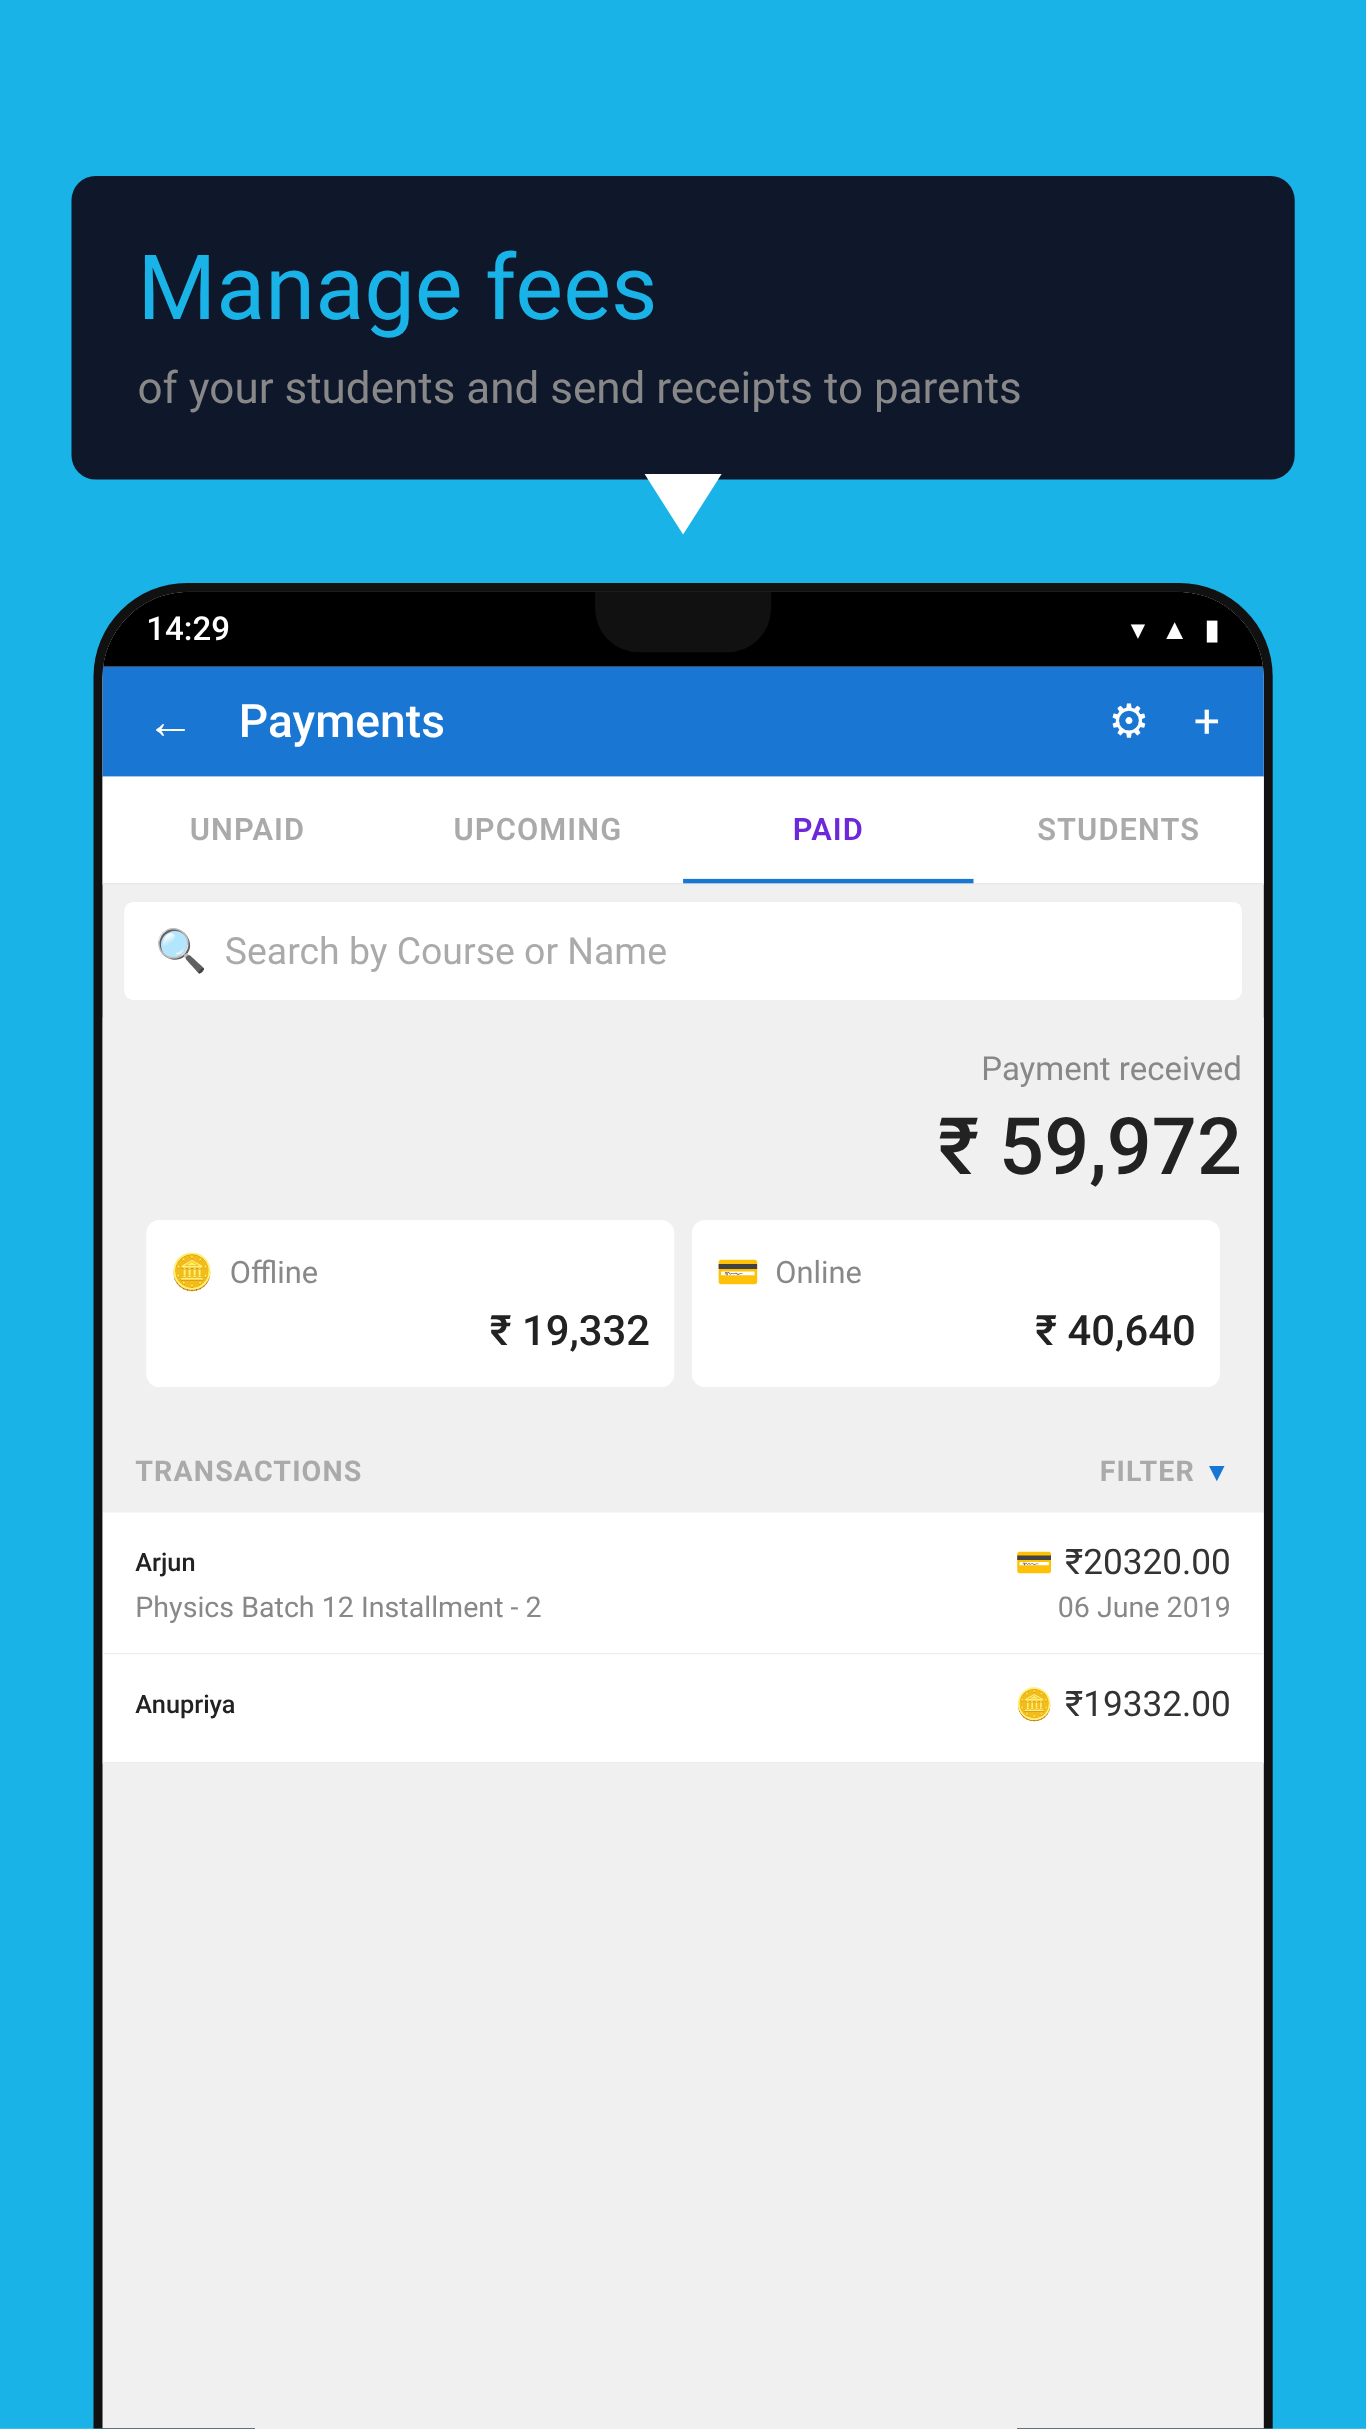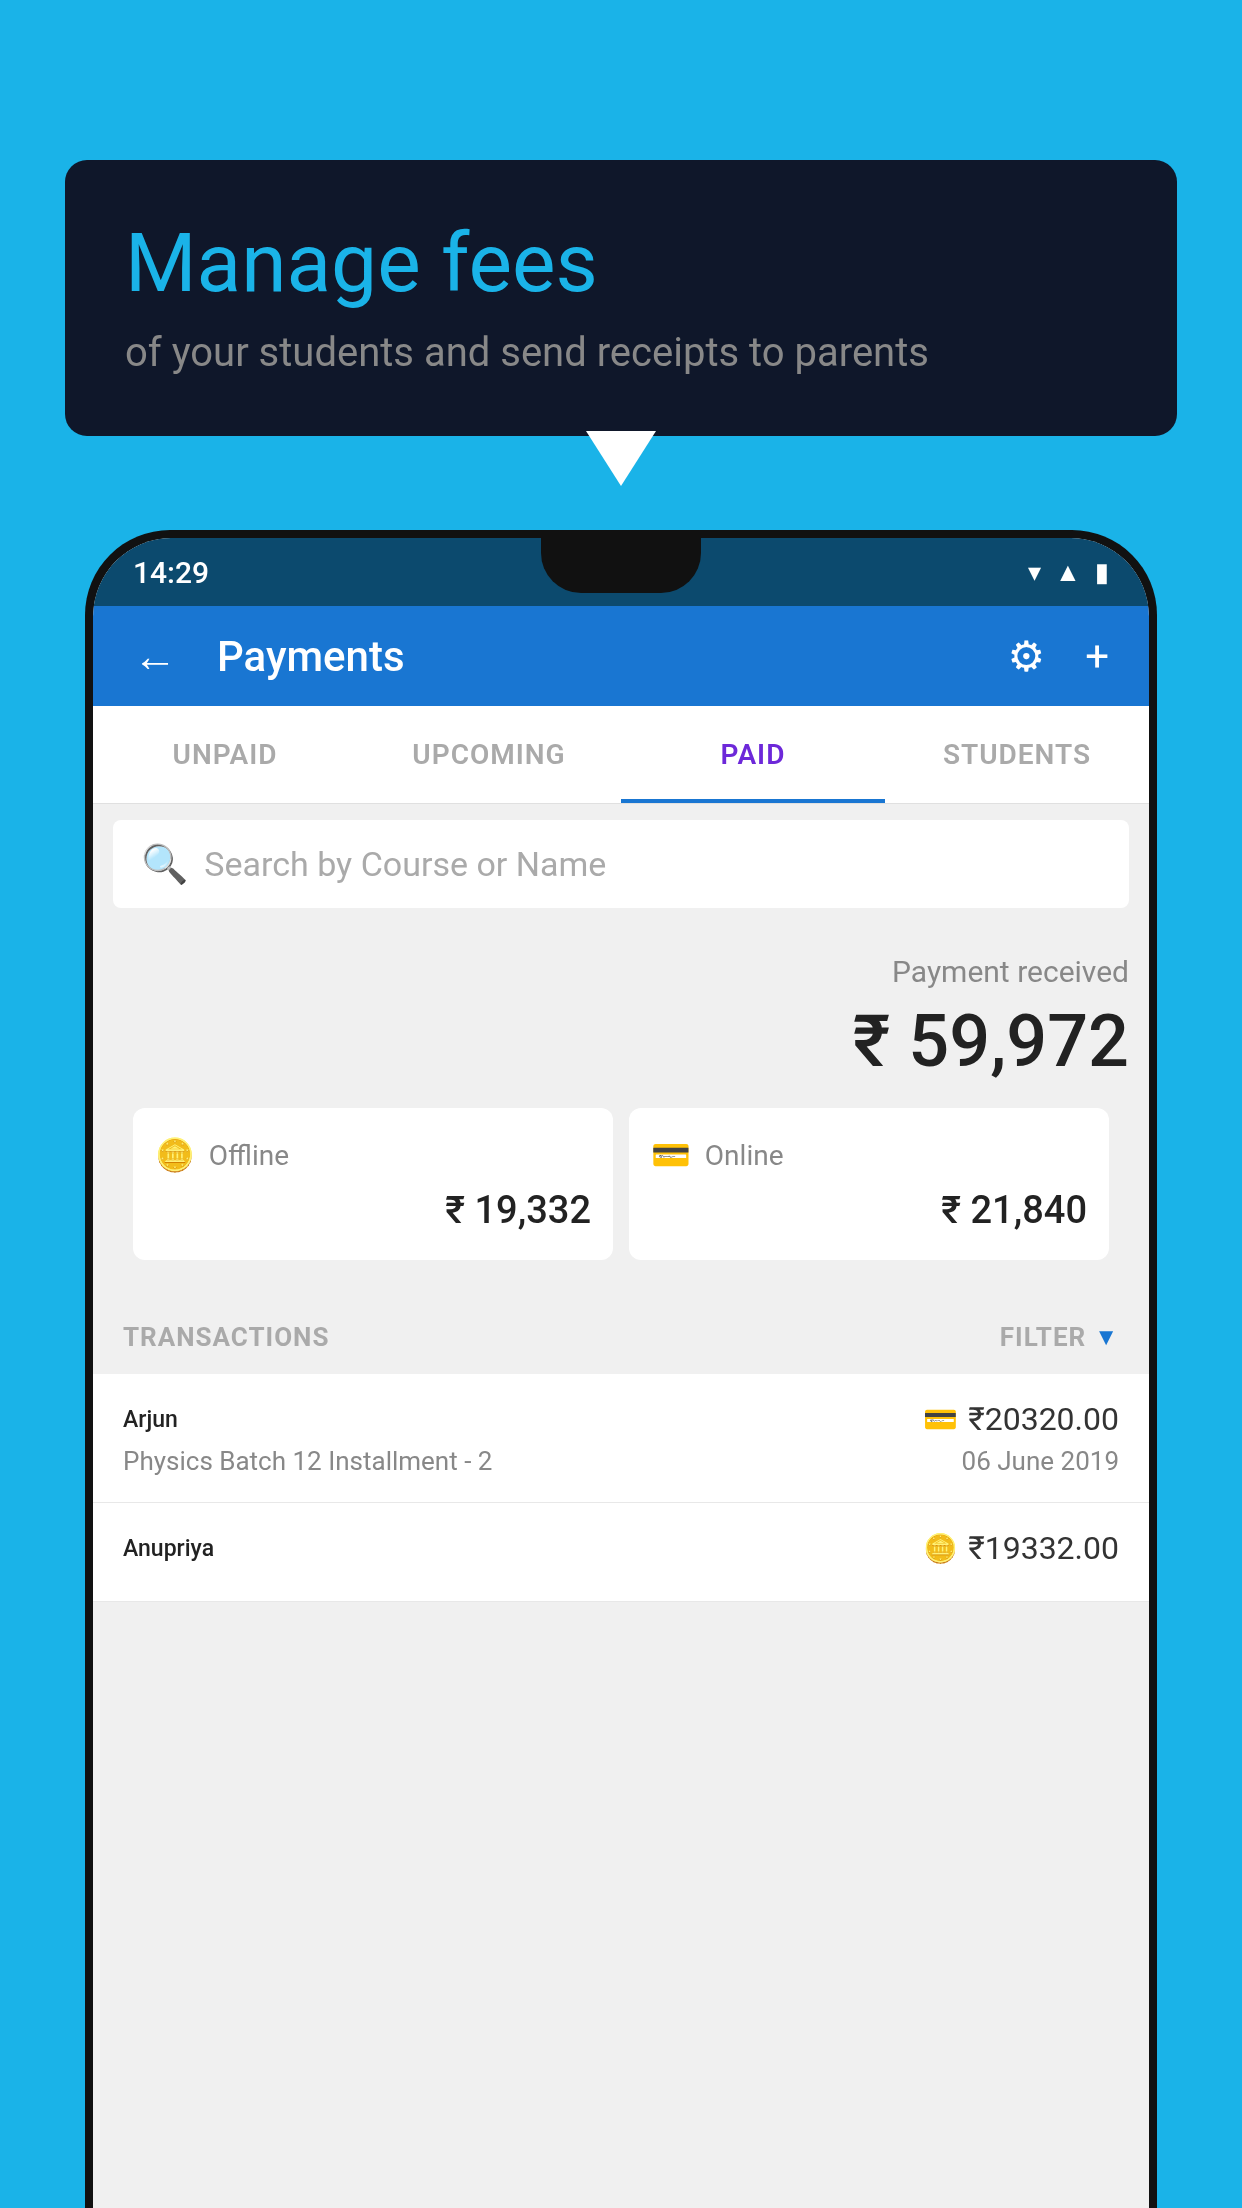--- a/index.html
+++ b/index.html
@@ -68,21 +68,21 @@
       left: 8px;
       right: 8px;
       bottom: 0;
       background: #111;
       border-radius: 78px 78px 0 0;
       overflow: hidden;
     }
 
     
     .status-bar {
-      background: #0c4a6e;
+      background: #000000;
       height: 68px;
       display: flex;
       align-items: center;
       justify-content: space-between;
       padding: 0 40px;
       position: relative;
     }
     .status-time {
       color: white;
       font-size: 30px;
@@ -381,21 +381,21 @@
                 <span class="card-icon">🪙</span>
                 <span class="card-type">Offline</span>
               </div>
               <div class="card-amount">₹ 19,332</div>
             </div>
             <div class="payment-card">
               <div class="card-header">
                 <span class="card-icon">💳</span>
                 <span class="card-type">Online</span>
               </div>
-              <div class="card-amount">₹ 21,840</div>
+              <div class="card-amount">₹ 40,640</div>
             </div>
           </div>
         </div>
 
         <div class="transactions-header">
           <span class="transactions-label">TRANSACTIONS</span>
           <span class="filter-label">
             <span>FILTER</span>
             <span class="filter-icon">▼</span>
           </span>

